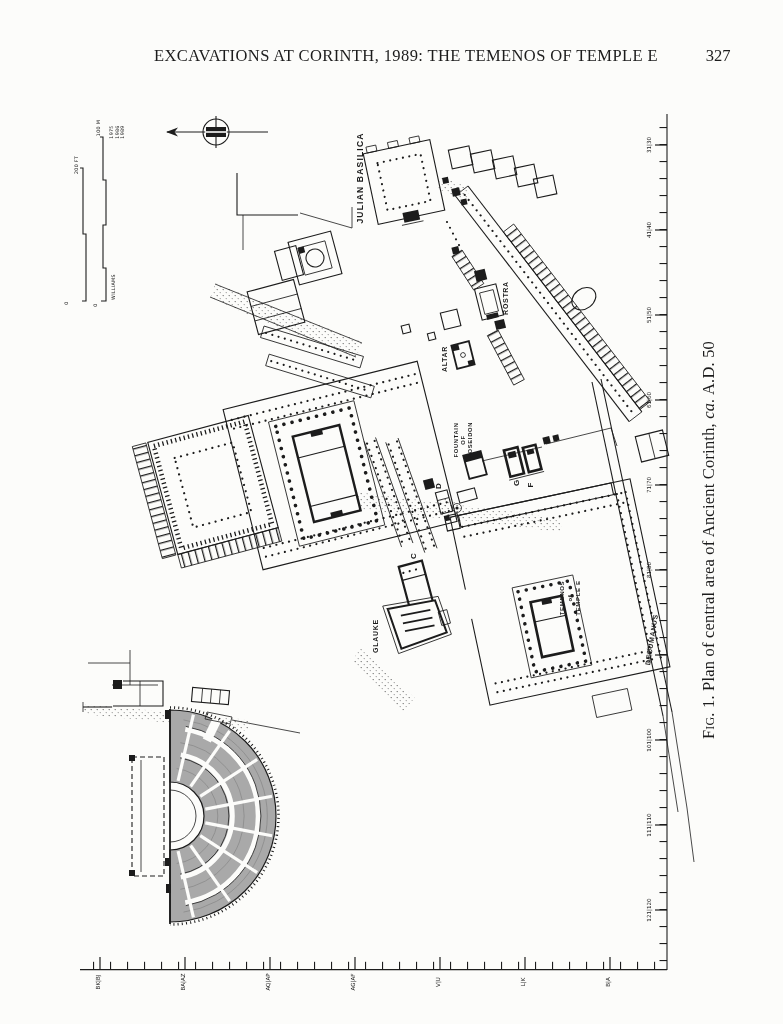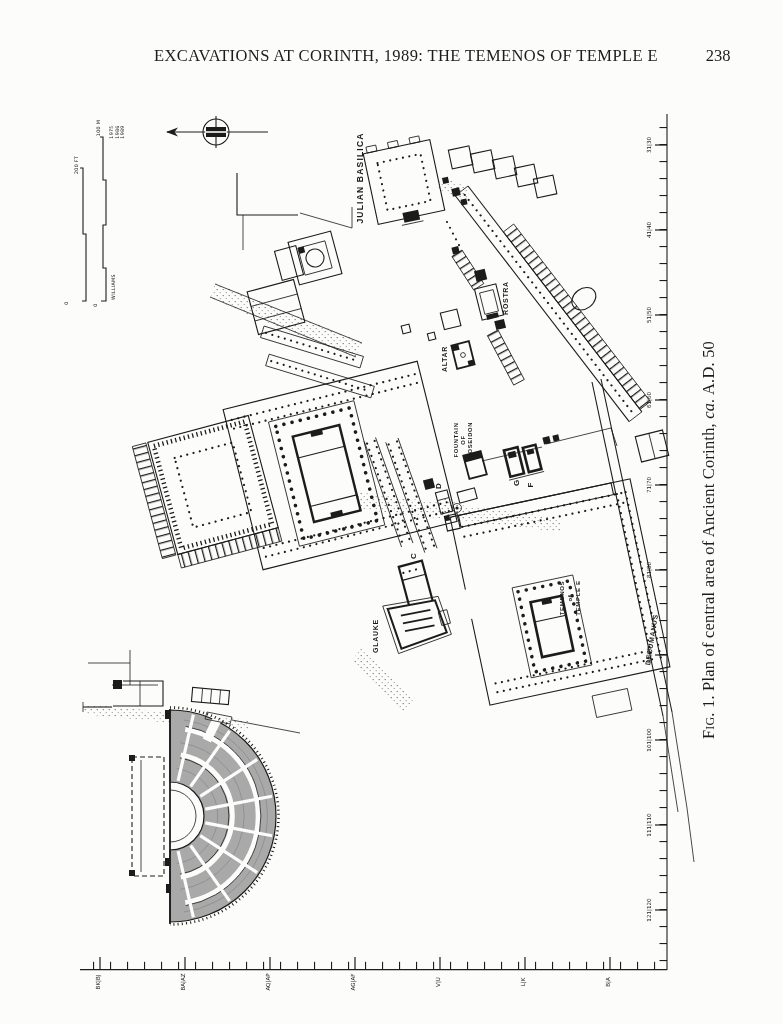--- a/index.html
+++ b/index.html
@@ -31,21 +31,21 @@
   .letter{font:bold 8px "Liberation Sans",sans-serif}
   .num{font:5.6px "DejaVu Sans",sans-serif}
   .tiny{font:4.8px "DejaVu Sans",sans-serif;letter-spacing:.3px}
 </style>
 </head>
 <body style="--paper: #fcfcfa; --ink: #1c1c1c; --gray: #a9a9a9;">
 
 <div class="page">
 
   <div class="hdr">EXCAVATIONS AT CORINTH, 1989: THE TEMENOS OF TEMPLE E</div>
-  <div class="pnum">238</div>
+  <div class="pnum">327</div>
 
   <div class="caption"><span class="sc">Fig. 1.</span><span> Plan of central area of Ancient Corinth, </span><span class="it">ca.</span><span class="sc"> A.D. 50</span></div>
 
   <svg viewBox="0 0 783 1024">
     <defs>
       <pattern id="stip" width="6" height="6" patternUnits="userSpaceOnUse">
         <circle cx="1.2" cy="1.6" r=".7" fill="#4c4c4c"></circle>
         <circle cx="4.2" cy="4.6" r=".55" fill="#6e6e6e"></circle>
       </pattern>
       <pattern id="rung" width="8" height="7" patternUnits="userSpaceOnUse">

